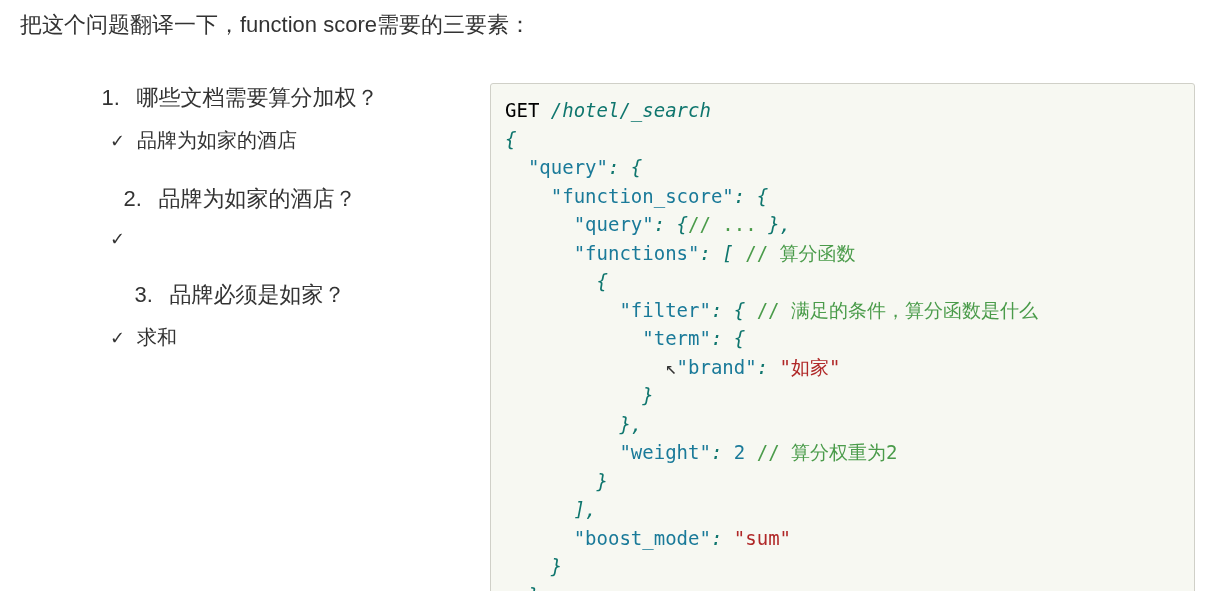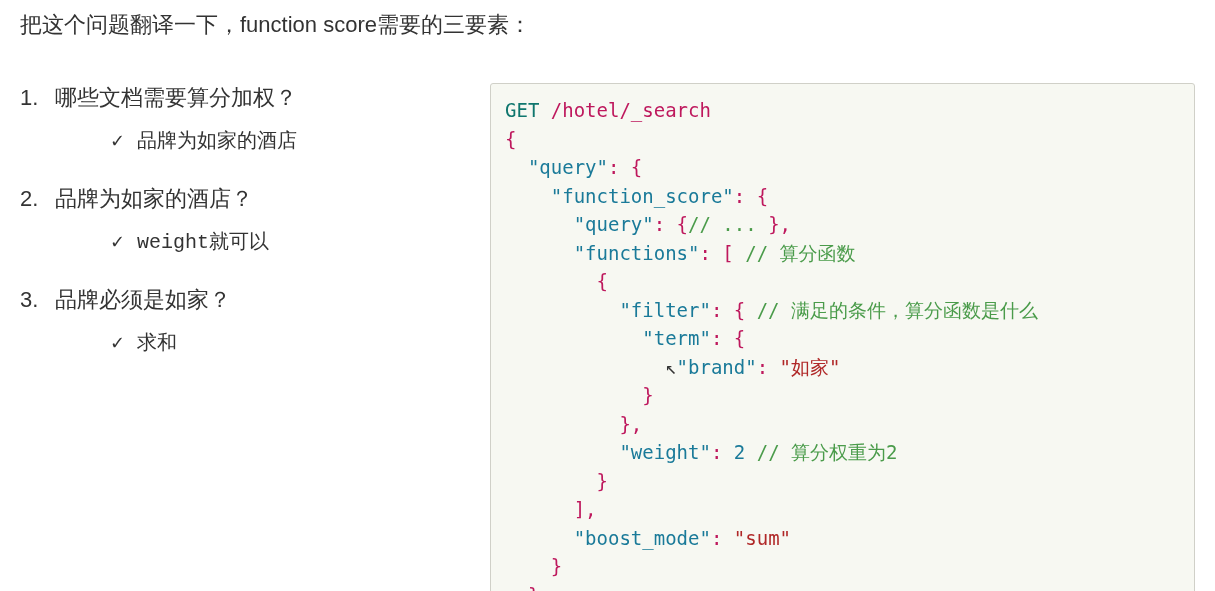--- a/index.html
+++ b/index.html
@@ -22,20 +22,21 @@
     }
     .left-col {
       flex: 0 0 440px;
     }
     .ol {
       list-style: none;
       counter-reset: item;
     }
     .ol-item {
       margin-bottom: 30px;
+      text-align: center;
     }
     .ol-num {
       display: inline;
       font-size: 22px;
       color: #333;
     }
     .ol-text {
       font-size: 22px;
       color: #333;
     }
@@ -46,40 +47,39 @@
       align-items: center;
       gap: 12px;
     }
     .check {
       font-size: 18px;
       color: #333;
     }
     .sub-text {
       font-size: 20px;
       color: #333;
-      font-family: Liberation Mono, monospace;
     }
     .code-box {
       flex: 1;
       background: #f7f8f2;
       border: 1px solid #d0d0c8;
       border-radius: 3px;
       padding: 12px 14px;
       font-family: "Consolas", "Menlo", monospace;
       font-size: 19px;
       line-height: 1.5;
       white-space: pre;
       overflow: hidden;
     }
-    .c-method { color: #0f766e; }
+    .c-method { color: #000000; }
     .c-key { color: #1a7a99; }
     .c-num { color: #1a7a99; }
     .c-str { color: #b02828; }
     .c-comment { color: #4a9b4a; }
-    .c-plain { color: #be185d; }
+    .c-plain { color: #0f766e; font-style: italic; }
   </style>
 </head>
 <body>
 
 <div class="title">把这个问题翻译一下，function score需要的三要素：</div>
 
 <div class="content">
 
   <div class="left-col">
     <ol class="ol">
@@ -89,21 +89,20 @@
         <div class="sub-item">
           <span class="check">✓</span>
           <span class="sub-text">品牌为如家的酒店</span>
         </div>
       </li>
       <li class="ol-item">
         <span class="ol-num">2.</span>
         <span class="ol-text">&nbsp;&nbsp;<span>品牌为如家的酒店？</span></span>
         <div class="sub-item">
           <span class="check">✓</span>
-          <span class="sub-text">weight就可以</span>
         </div>
       </li>
       <li class="ol-item">
         <span class="ol-num">3.</span>
         <span class="ol-text">&nbsp;&nbsp;<span>品牌必须是如家？</span></span>
         <div class="sub-item">
           <span class="check">✓</span>
           <span class="sub-text">求和</span>
         </div>
       </li>

